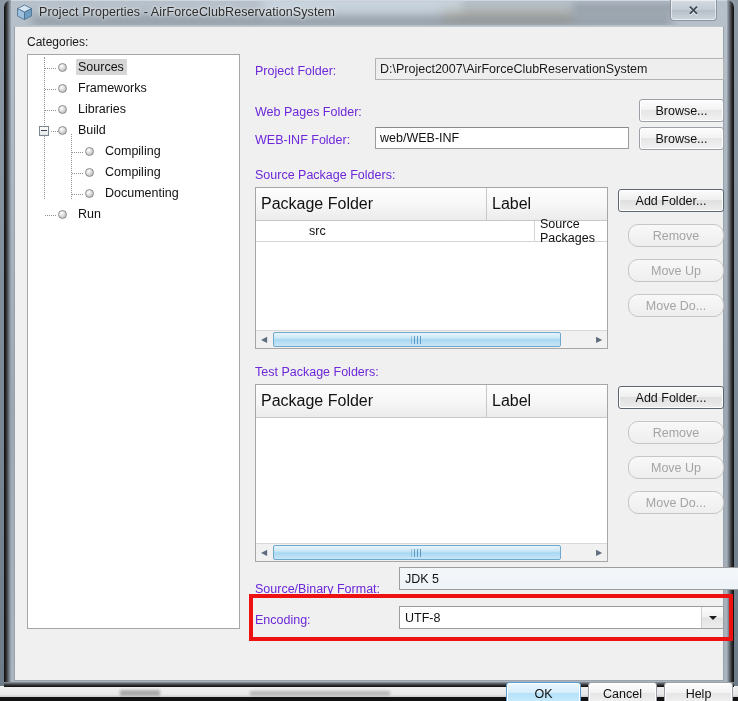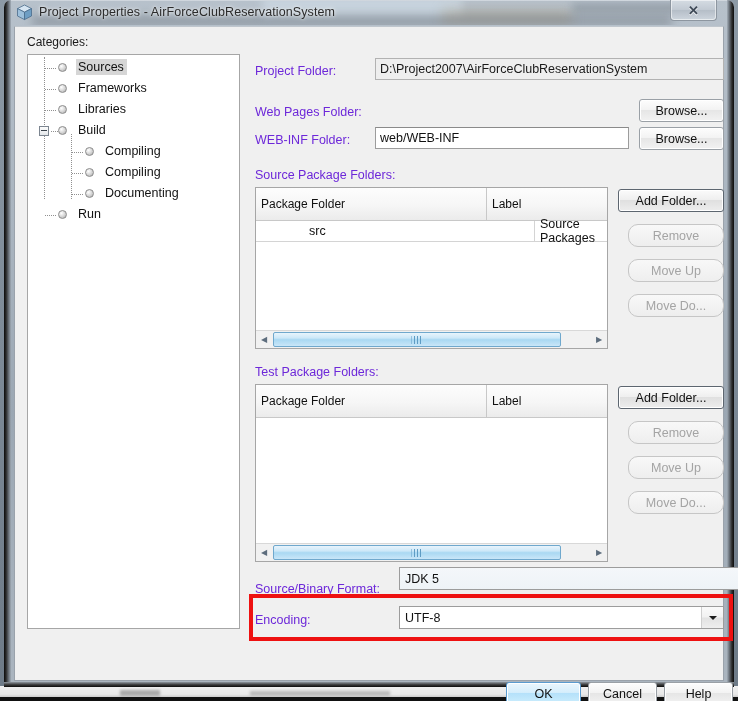--- a/index.html
+++ b/index.html
@@ -319,21 +319,21 @@
     left: 0; right: 0; top: 0;
     height: 32px;
     display: flex;
     background: linear-gradient(180deg, #fdfdfd 0%, #f6f6f6 55%, #ebebeb 100%);
     border-bottom: 1px solid #c8c8c8;
   }
   .tbl-header .th {
     display: flex;
     align-items: center;
     padding-left: 5px;
-    font-size: 12px;
+    font-size: 16px;
     color: #111;
     box-sizing: border-box;
     text-align: right;
   }
   .tbl-header .th.c1 { width: 231px; border-right: 1px solid #c8c8c8; }
   .tbl-header .th.c2 { flex: 1; }
   .tbl-row {
     position: absolute;
     left: 0; right: 0;
     height: 21px;

